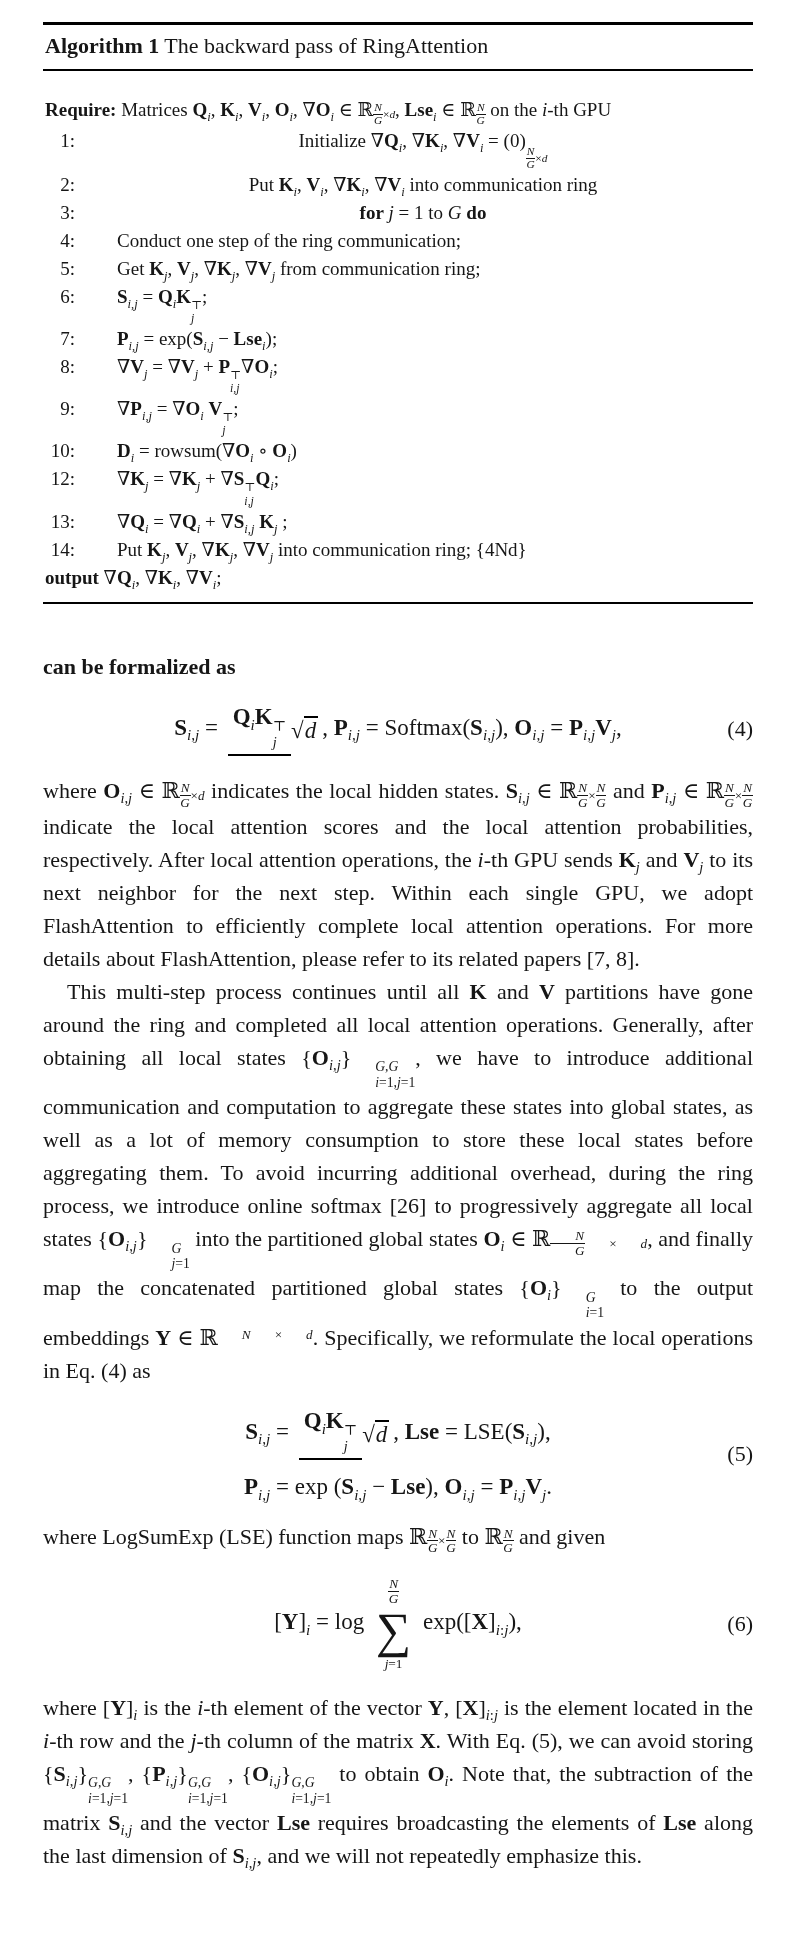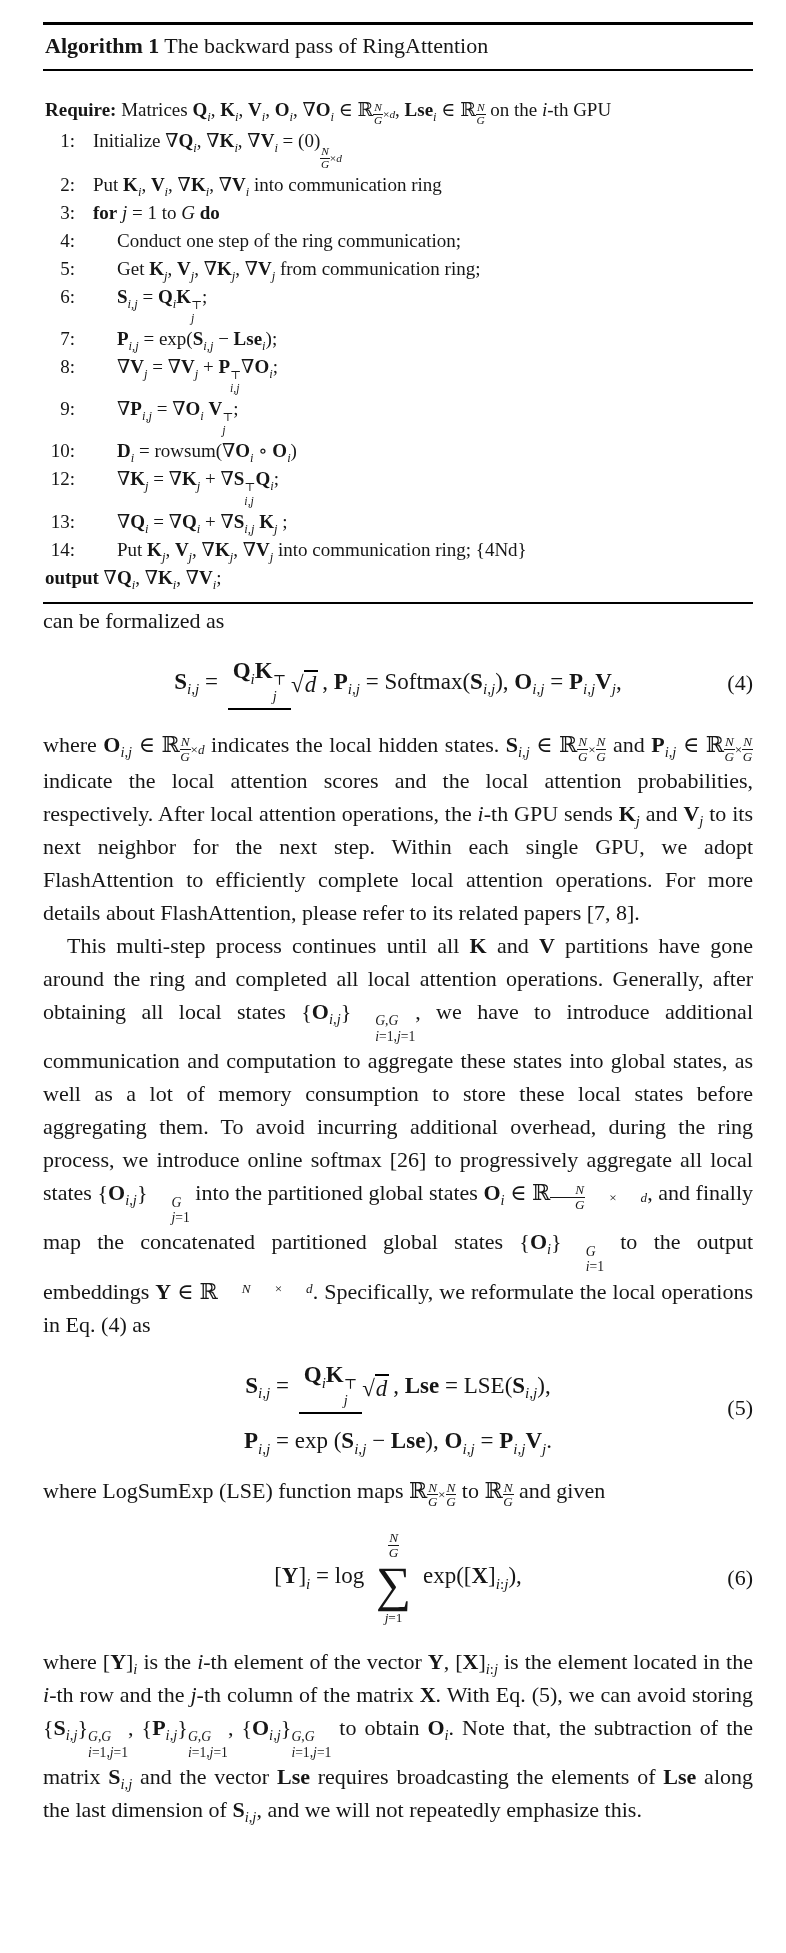--- a/index.html
+++ b/index.html
@@ -12,28 +12,28 @@
 
   
   .algo{border-top:3px solid #000;}
   .algo-title{font-size:22px;padding:8px 2px 10px;border-bottom:2px solid #000;}
   .algo-title b{font-weight:bold;}
   .algo-body{font-size:19px;line-height:28px;padding:9px 0 10px;border-bottom:2px solid #000;margin-top:16px;}
   .algo-require,.algo-output{padding-left:2px;}
   .algo-line{display:flex;align-items:baseline;}
   .lnum{flex:0 0 32px;text-align:right;padding-right:10px;}
   .lbody{flex:1 1 auto;}
-  .ind0{padding-left:8px;}
+  .ind0{padding-left:8px;text-align:center;}
   .ind1{padding-left:32px;}
 
   
   .bodytext{font-size:22px;line-height:33px;text-align:justify;}
   .para{margin:0;}
   .indent{text-indent:24px;}
-  .intro{}
+  .intro{margin-top:46px;font-weight:bold;}
 
   
   sub,sup{font-size:66%;line-height:0;}
   sub i,sup i{letter-spacing:0;}
   .ss{display:inline-flex;flex-direction:column;align-items:flex-start;
       font-size:62%;line-height:1.12;vertical-align:-0.5em;}
   .frac{display:inline-flex;flex-direction:column;align-items:center;
         line-height:1.05;vertical-align:middle;}
   .frac>span:first-child{border-bottom:1px solid currentColor;padding:0 1px;}
   sup.e{display:inline-flex;align-items:center;font-size:60%;line-height:1;

